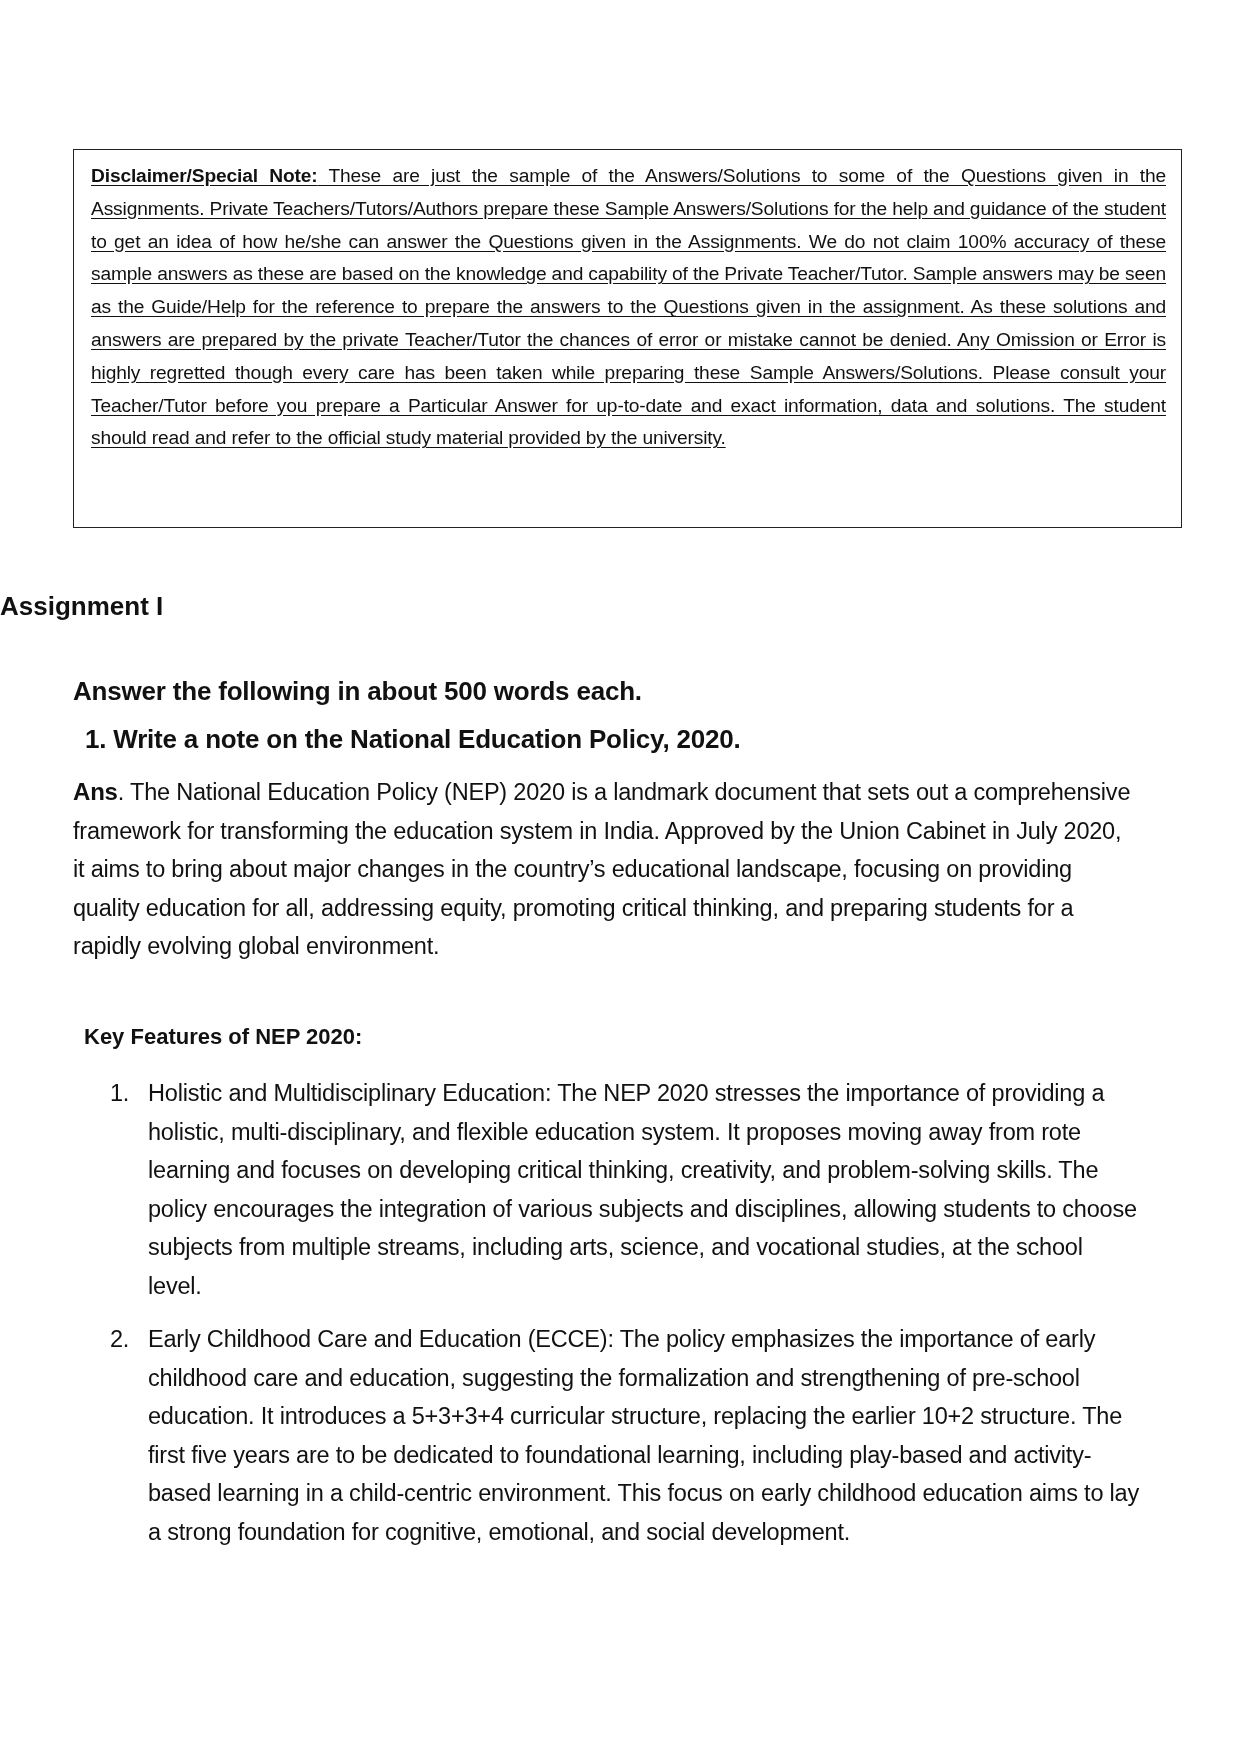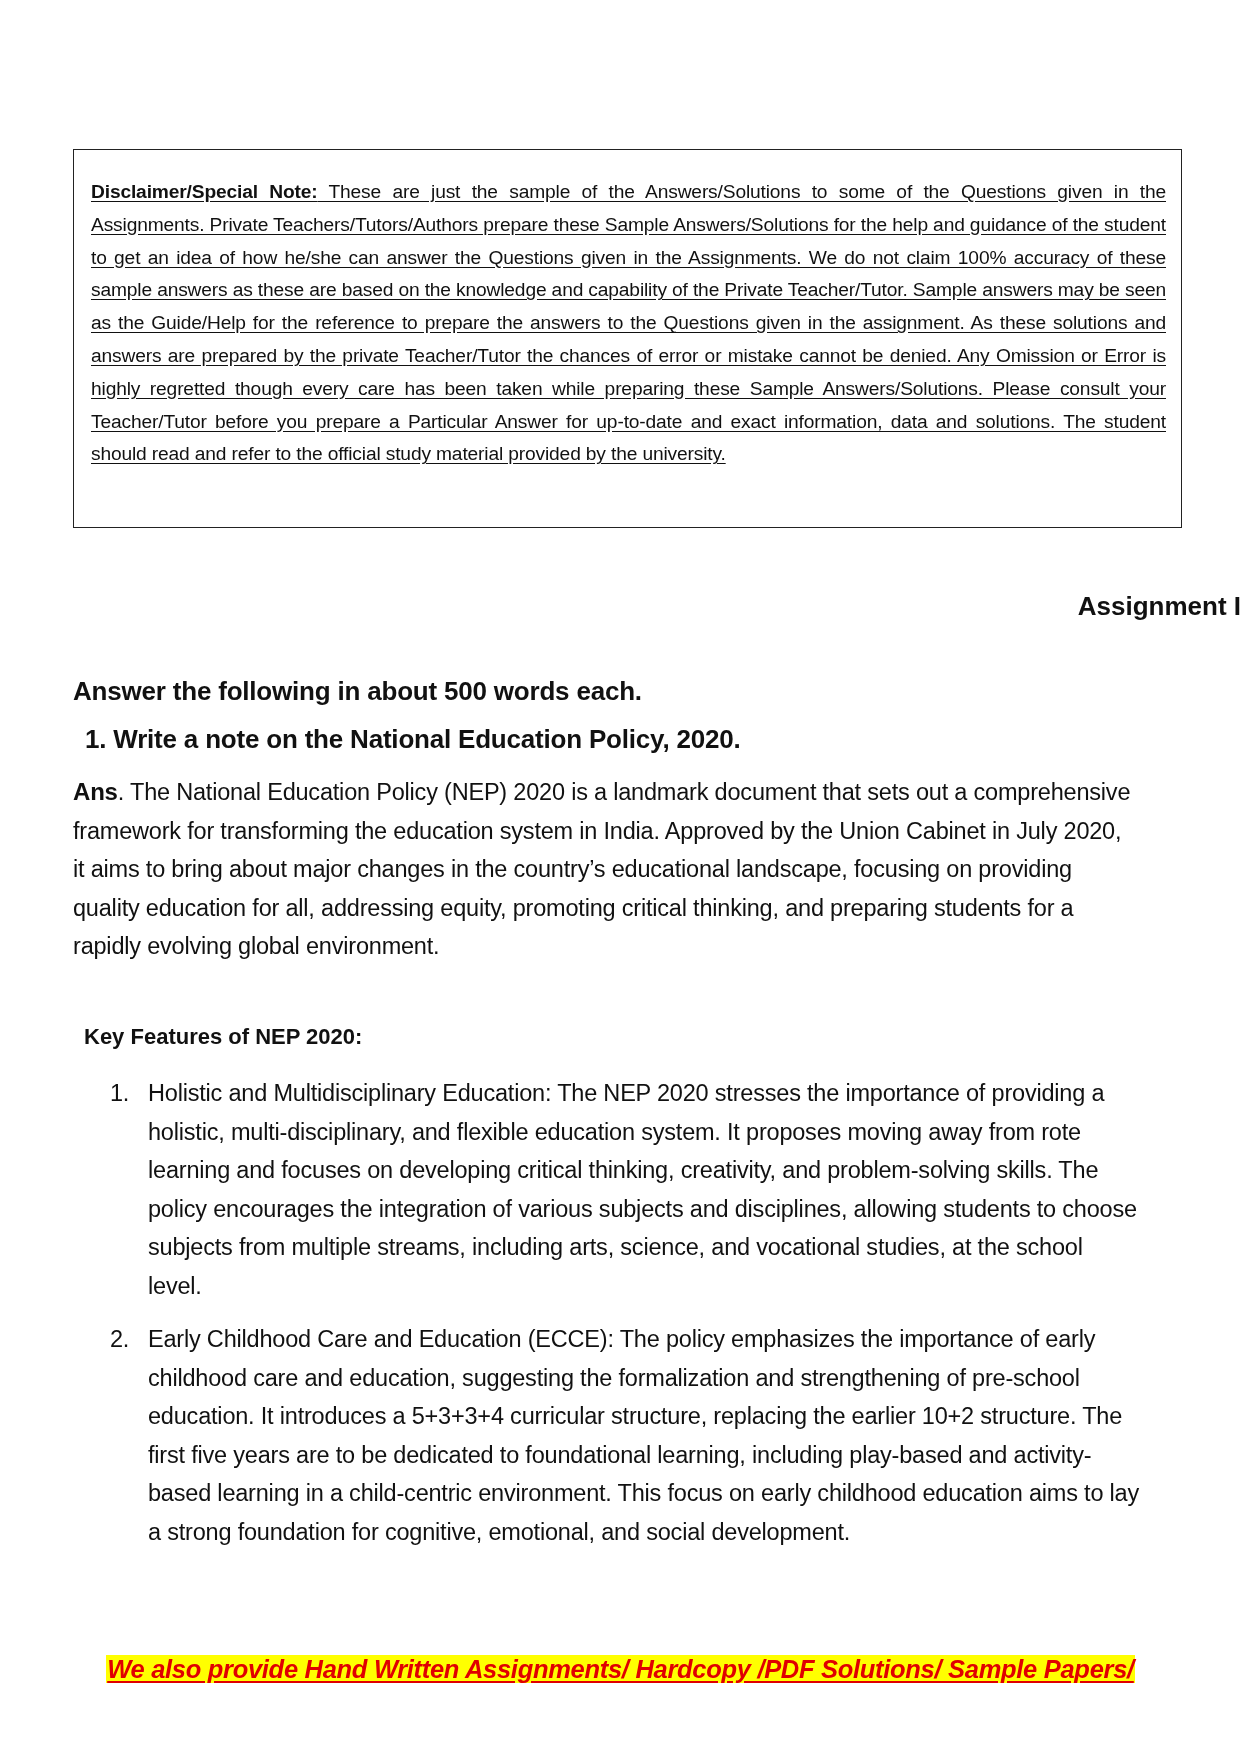--- a/index.html
+++ b/index.html
@@ -1,26 +1,26 @@
 <!DOCTYPE html>
 <html><head>
 <meta charset="utf-8">
 <style>
   html, body { margin: 0; padding: 0; background: #ffffff; }
   body { width: 1241px; height: 1755px; position: relative; overflow: hidden; color: #111; font-family: "Liberation Sans", sans-serif; }
   .disclaimer-box {
     position: absolute; left: 73px; top: 149px; width: 1109px; height: 379px;
-    border: 1.5px solid #222; box-sizing: border-box; padding: 26px 15px 0 17px;
+    border: 1.5px solid #222; box-sizing: border-box; padding: 10px 15px 0 17px;
   }
   .disclaimer-text {
     margin: 0; font-size: 19.2px; line-height: 32.8px; text-align: justify;
     text-decoration: underline; text-underline-offset: 3px; letter-spacing: -0.15px;
   }
   .disclaimer-text b { font-weight: bold; }
-  .assignment-title { position: absolute; top: 591px; left: 0; width: 1241px; text-align: right; font-size: 26px; font-weight: bold; margin: 0; }
+  .assignment-title { position: absolute; top: 591px; left: 0; width: 1241px; text-align: left; font-size: 26px; font-weight: bold; margin: 0; }
   .instructions { position: absolute; top: 676px; left: 73px; font-size: 26px; font-weight: bold; margin: 0; letter-spacing: -0.2px; }
   .question { position: absolute; top: 712px; left: 73px; font-size: 26px; font-weight: bold; margin: 12px; letter-spacing: -0.2px; }
   .answer { position: absolute; top: 773px; left: 73px; width: 1060px; font-size: 23.5px; line-height: 38.6px; margin: 0; letter-spacing: -0.2px; }
   .answer .ans-label { font-size: 24px; font-weight: bold; }
   .features-heading { position: absolute; top: 1024px; left: 84px; font-size: 22px; font-weight: bold; margin: 0; }
   .feature-list { position: absolute; left: 110px; width: 1030px; margin: 0; padding: 0; list-style: none; }
   .feature-item { position: relative; padding-left: 38px; font-size: 23.5px; line-height: 38.6px; letter-spacing: -0.2px; }
   .feature-item .num { position: absolute; left: 0; top: 0; }
   .feature-item b { font-weight: normal; }
   .fi-1 { top: 1074px; }
@@ -51,14 +51,14 @@
   </li>
 </ol>
 
 <ol class="feature-list fi-2">
   <li class="feature-item">
     <span class="num">2.</span><b>Early Childhood Care and Education (ECCE)</b><span>: The policy emphasizes the importance of early childhood care and education, suggesting the formalization and strengthening of pre-school education. It introduces a 5+3+3+4 curricular structure, replacing the earlier 10+2 structure. The first five years are to be dedicated to foundational learning, including play-based and activity-based learning in a child-centric environment. This focus on early childhood education aims to lay a strong foundation for cognitive, emotional, and social development.</span>
   </li>
 </ol>
 
 <p class="promo">
-  <span>We also provide Hand Written Assignments/ Hardcopy /PDF Solutions/ Sample Papers/</span><br>
+  <br>
 </p>
 
 </body></html>

